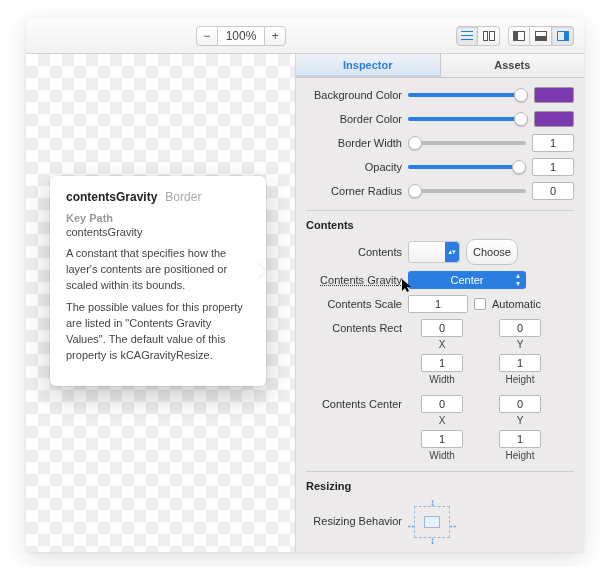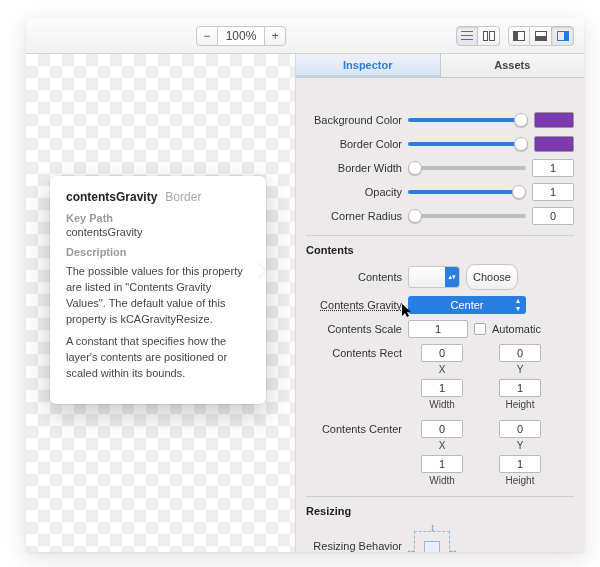--- a/index.html
+++ b/index.html
@@ -70,21 +70,20 @@
     width: 270px;
     border-right:1px solid #d7d7d7;
     background:
       repeating-conic-gradient(#eee 0% 25%, #fff 0% 50%) 0 0/24px 24px;
   }
   .inspector {
     flex:1;
     background:#eceaea;
     display:flex; flex-direction:column;
     overflow:hidden;
-    gap:25px;
   }
   
   .tabs{ display:flex; height:24px; border-bottom:1px solid #c8c8c8;}
   .tabs .tab{
     flex:1; text-align:center; font-size:11px; font-weight:600;
     color:#444; line-height:23px;
     border-right:1px solid #c8c8c8;
     background:linear-gradient(#f7f7f7,#ececec);
   }
   .tabs .tab:last-child{border-right:0;}
@@ -319,16 +318,15 @@
   </div>
 </div>
 
 <div class="popover">
   <h4>
     <span>contentsGravity</span>
     <span class="type">Border</span>
   </h4>
   <div class="k">Key Path</div>
   <div class="v">contentsGravity</div>
-  <div class="k">Description</div>
+  <p>A constant that specifies how the layer's contents are positioned or scaled within its bounds.</p>
   <p>The possible values for this property are listed in "Contents Gravity Values". The default value of this property is kCAGravityResize.</p>
-  <p>A constant that specifies how the layer's contents are positioned or scaled within its bounds.</p>
 </div>
 
 </body></html>

